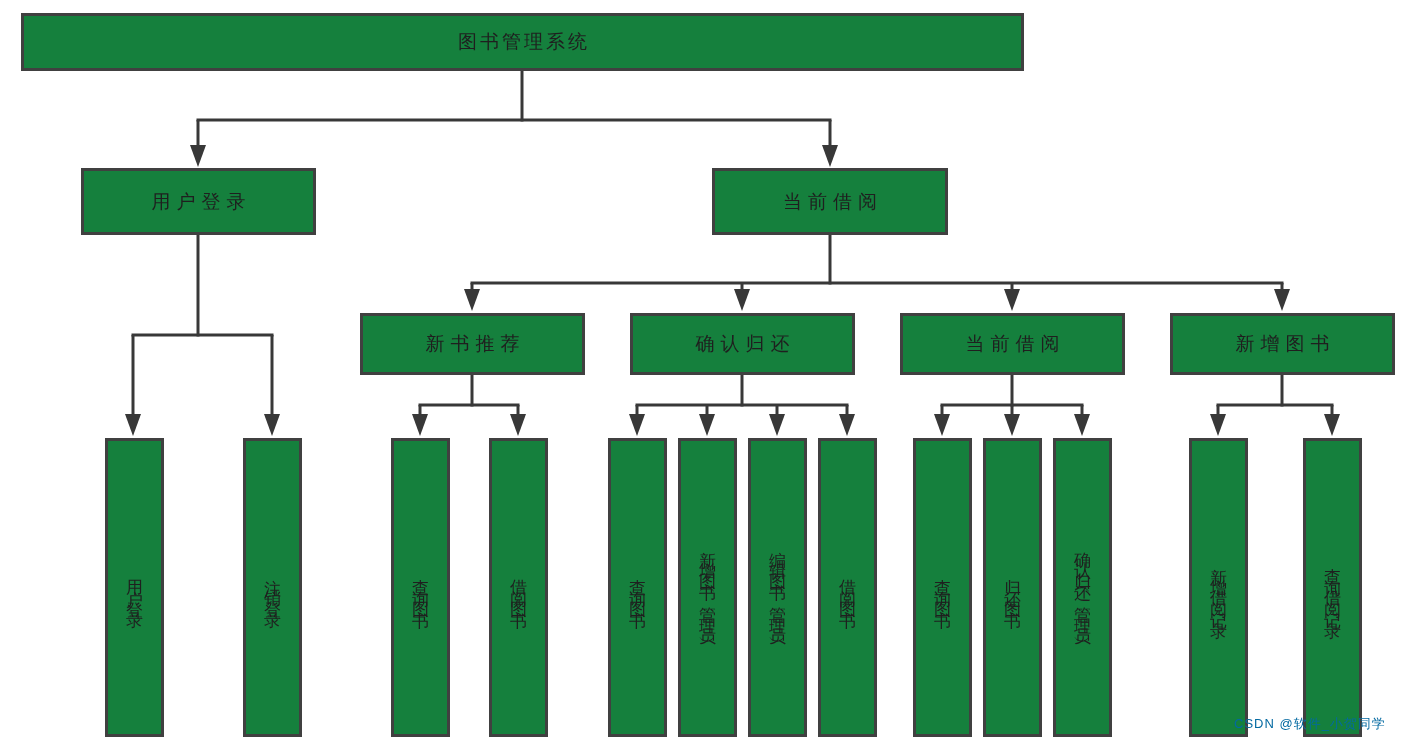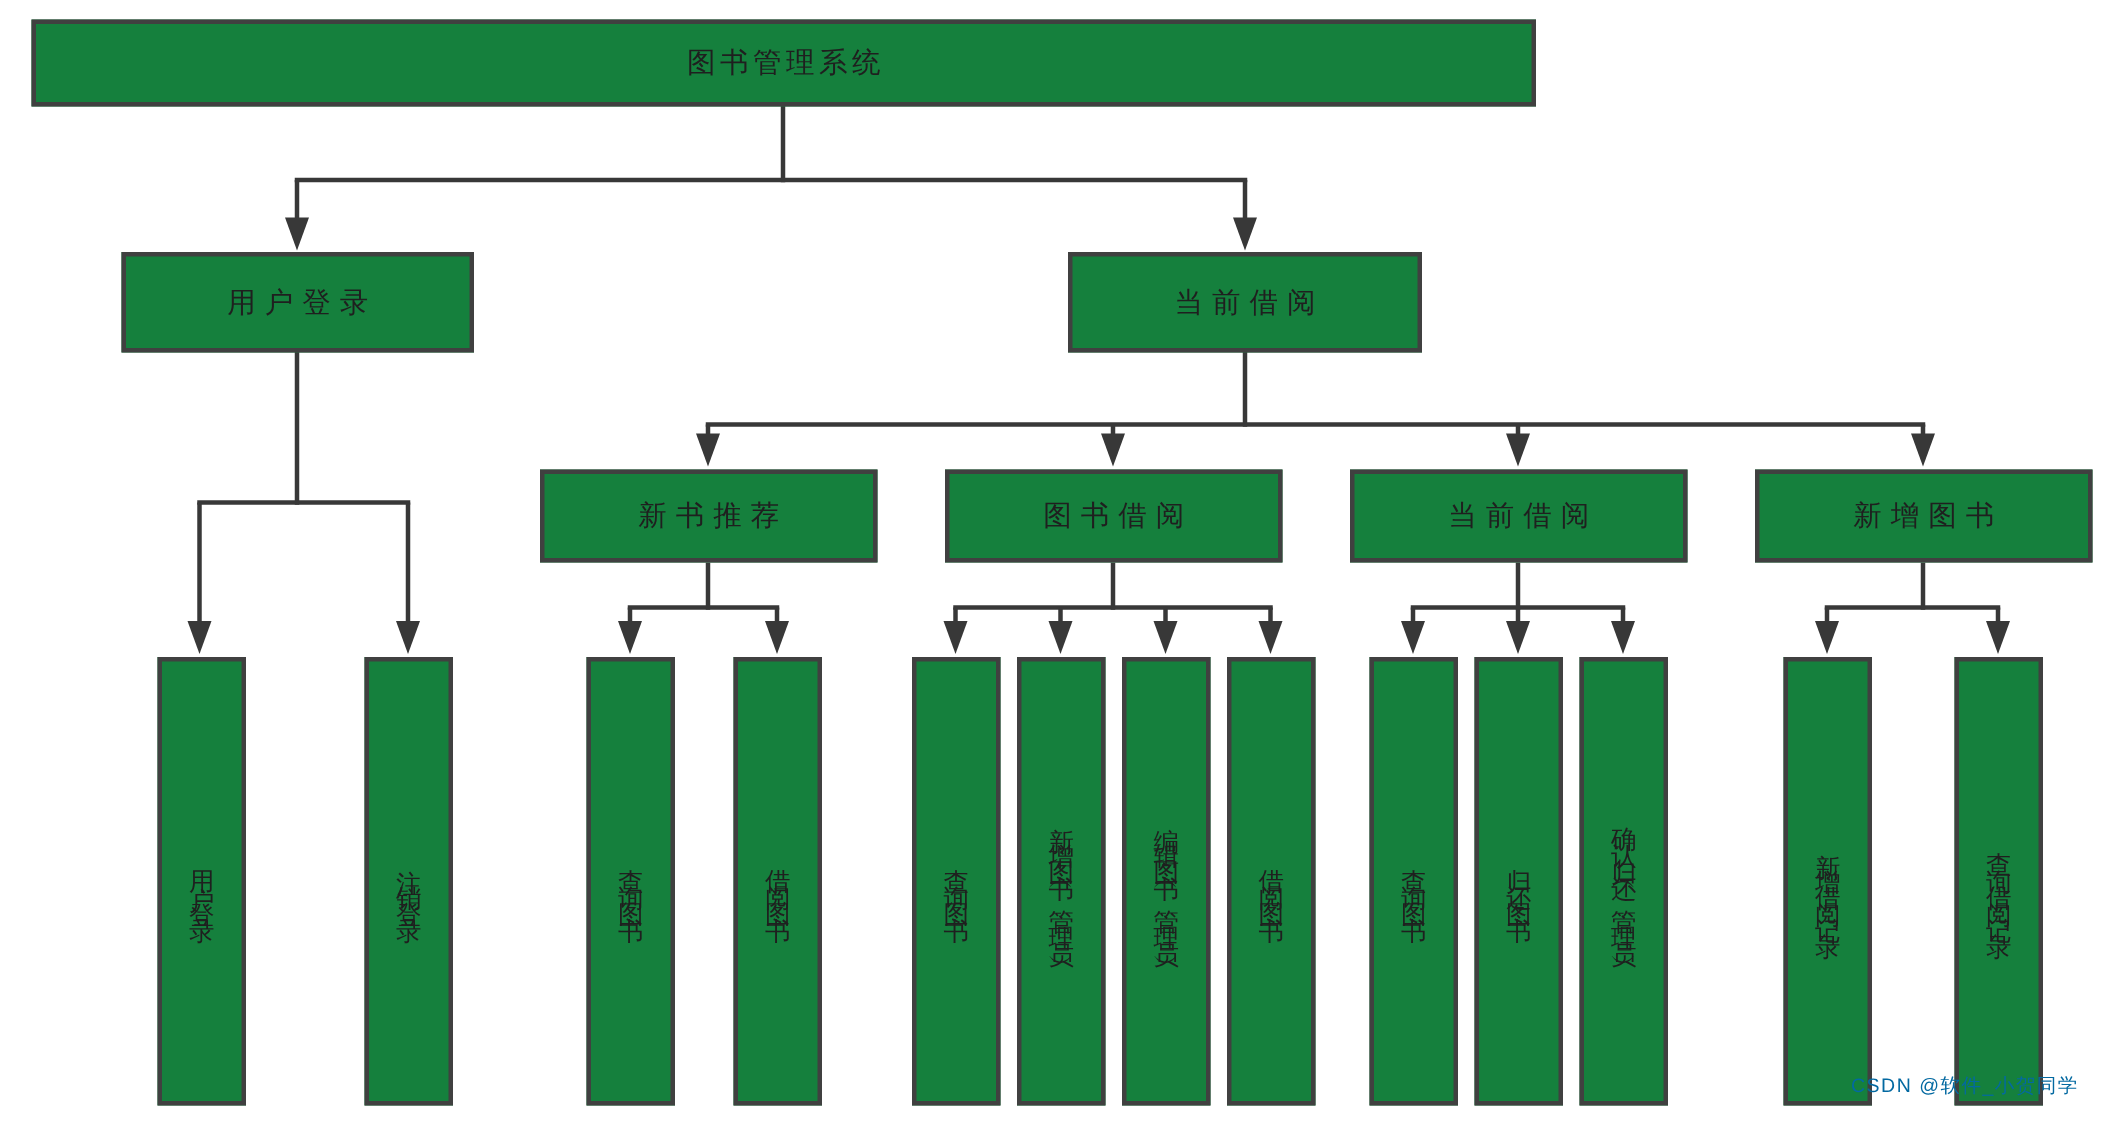--- a/index.html
+++ b/index.html
@@ -115,21 +115,21 @@
       <polygon points="1324,414 1340,414 1332,436"></polygon>
     </g>
   </svg>
 
   <div class="box root" style="left:21px;top:13px;width:1003px;height:58px;">图书管理系统</div>
 
   <div class="box hbox" style="left:81px;top:168px;width:235px;height:67px;">用户登录</div>
   <div class="box hbox" style="left:712px;top:168px;width:236px;height:67px;">当前借阅</div>
 
   <div class="box hbox" style="left:360px;top:313px;width:225px;height:62px;text-align:center;">新书推荐</div>
-  <div class="box hbox" style="left:630px;top:313px;width:225px;height:62px;">图书借阅</div>
+  <div class="box hbox" style="left:630px;top:313px;width:225px;height:62px;">确认归还</div>
   <div class="box hbox" style="left:900px;top:313px;width:225px;height:62px;">当前借阅</div>
   <div class="box hbox" style="left:1170px;top:313px;width:225px;height:62px;">新增图书</div>
 
   <div class="box leaf" style="left:105px;top:438px;width:59px;height:299px;">用户登录</div>
   <div class="box leaf" style="left:243px;top:438px;width:59px;height:299px;">注销登录</div>
 
   <div class="box leaf" style="left:391px;top:438px;width:59px;height:299px;">查询图书</div>
   <div class="box leaf" style="left:489px;top:438px;width:59px;height:299px;">借阅图书</div>
 
   <div class="box leaf" style="left:608px;top:438px;width:59px;height:299px;">查询图书</div>

